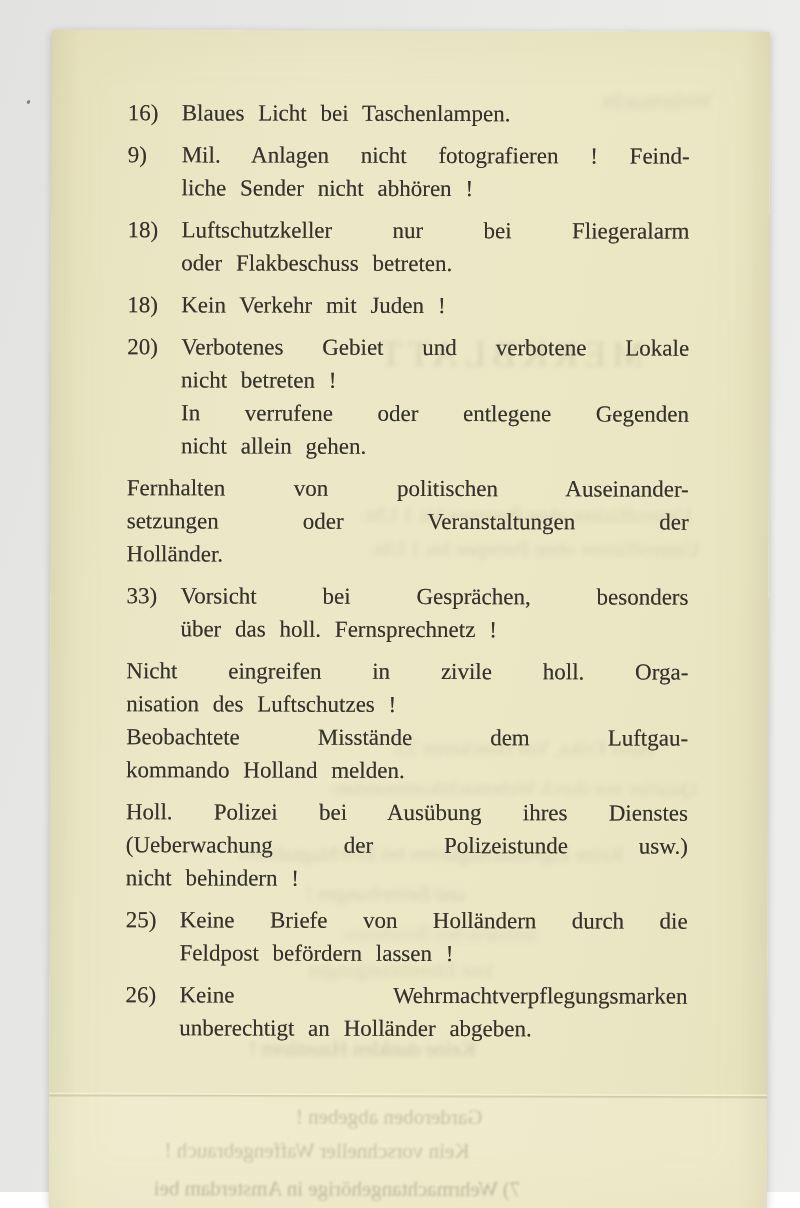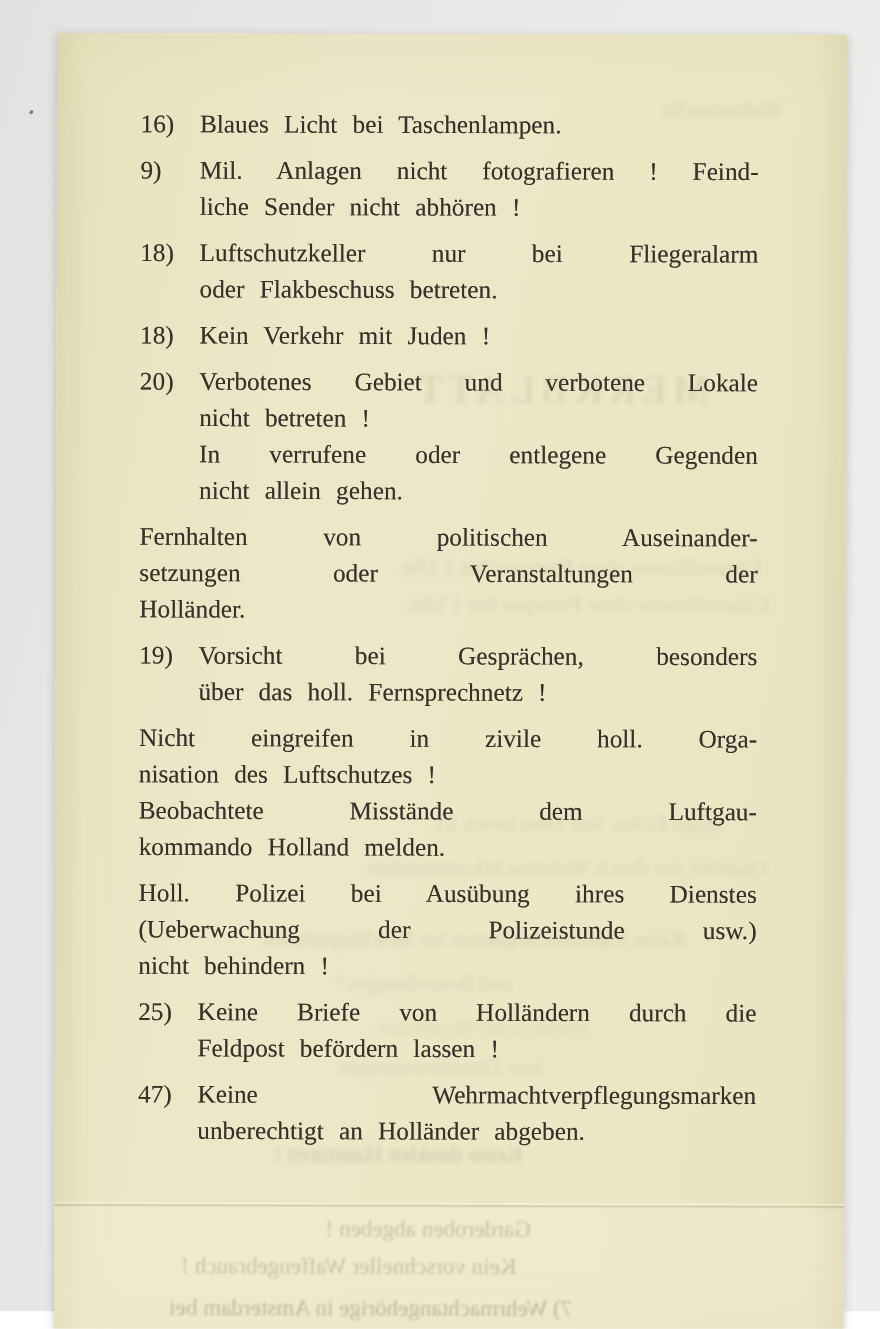--- a/index.html
+++ b/index.html
@@ -100,21 +100,21 @@
           </div>
         </div>
         <div class="item">
           <div class="lines">
             <div class="line j">Fernhalten von politischen Auseinander-</div>
             <div class="line j">setzungen oder Veranstaltungen der</div>
             <div class="line">Holländer.</div>
           </div>
         </div>
         <div class="item">
-          <span class="num">19)</span>
+          <span class="num">33)</span>
           <div class="lines">
             <div class="line j">Vorsicht bei Gesprächen, besonders</div>
             <div class="line">über das holl. Fernsprechnetz !</div>
           </div>
         </div>
         <div class="item">
           <div class="lines">
             <div class="line j">Nicht eingreifen in zivile holl. Orga-</div>
             <div class="line">nisation des Luftschutzes !</div>
             <div class="line j">Beobachtete Misstände dem Luftgau-</div>
@@ -129,21 +129,21 @@
           </div>
         </div>
         <div class="item">
           <span class="num">25)</span>
           <div class="lines">
             <div class="line j">Keine Briefe von Holländern durch die</div>
             <div class="line">Feldpost befördern lassen !</div>
           </div>
         </div>
         <div class="item">
-          <span class="num">47)</span>
+          <span class="num">26)</span>
           <div class="lines">
             <div class="line j">Keine Wehrmachtverpflegungsmarken</div>
             <div class="line">unberechtigt an Holländer abgeben.</div>
           </div>
         </div>
       </div>
 
   <div class="ghost" style="left: 493px; top: 56px; width: 225px; font-size: 24px; filter: blur(3px); opacity: 0.16;">Wehrmacht</div>
       <div class="ghost" style="left: 333px; top: 302px; width: 260px; font-size: 36px; filter: blur(2px); opacity: 0.15; letter-spacing: 6px;">MERKBLATT</div>
       <div class="ghost" style="left: 278px; top: 472px; width: 395px; font-size: 21px; filter: blur(2.5px); opacity: 0.15;">Unteroffiziere ohne Portepee bis 1 Uhr.</div>

